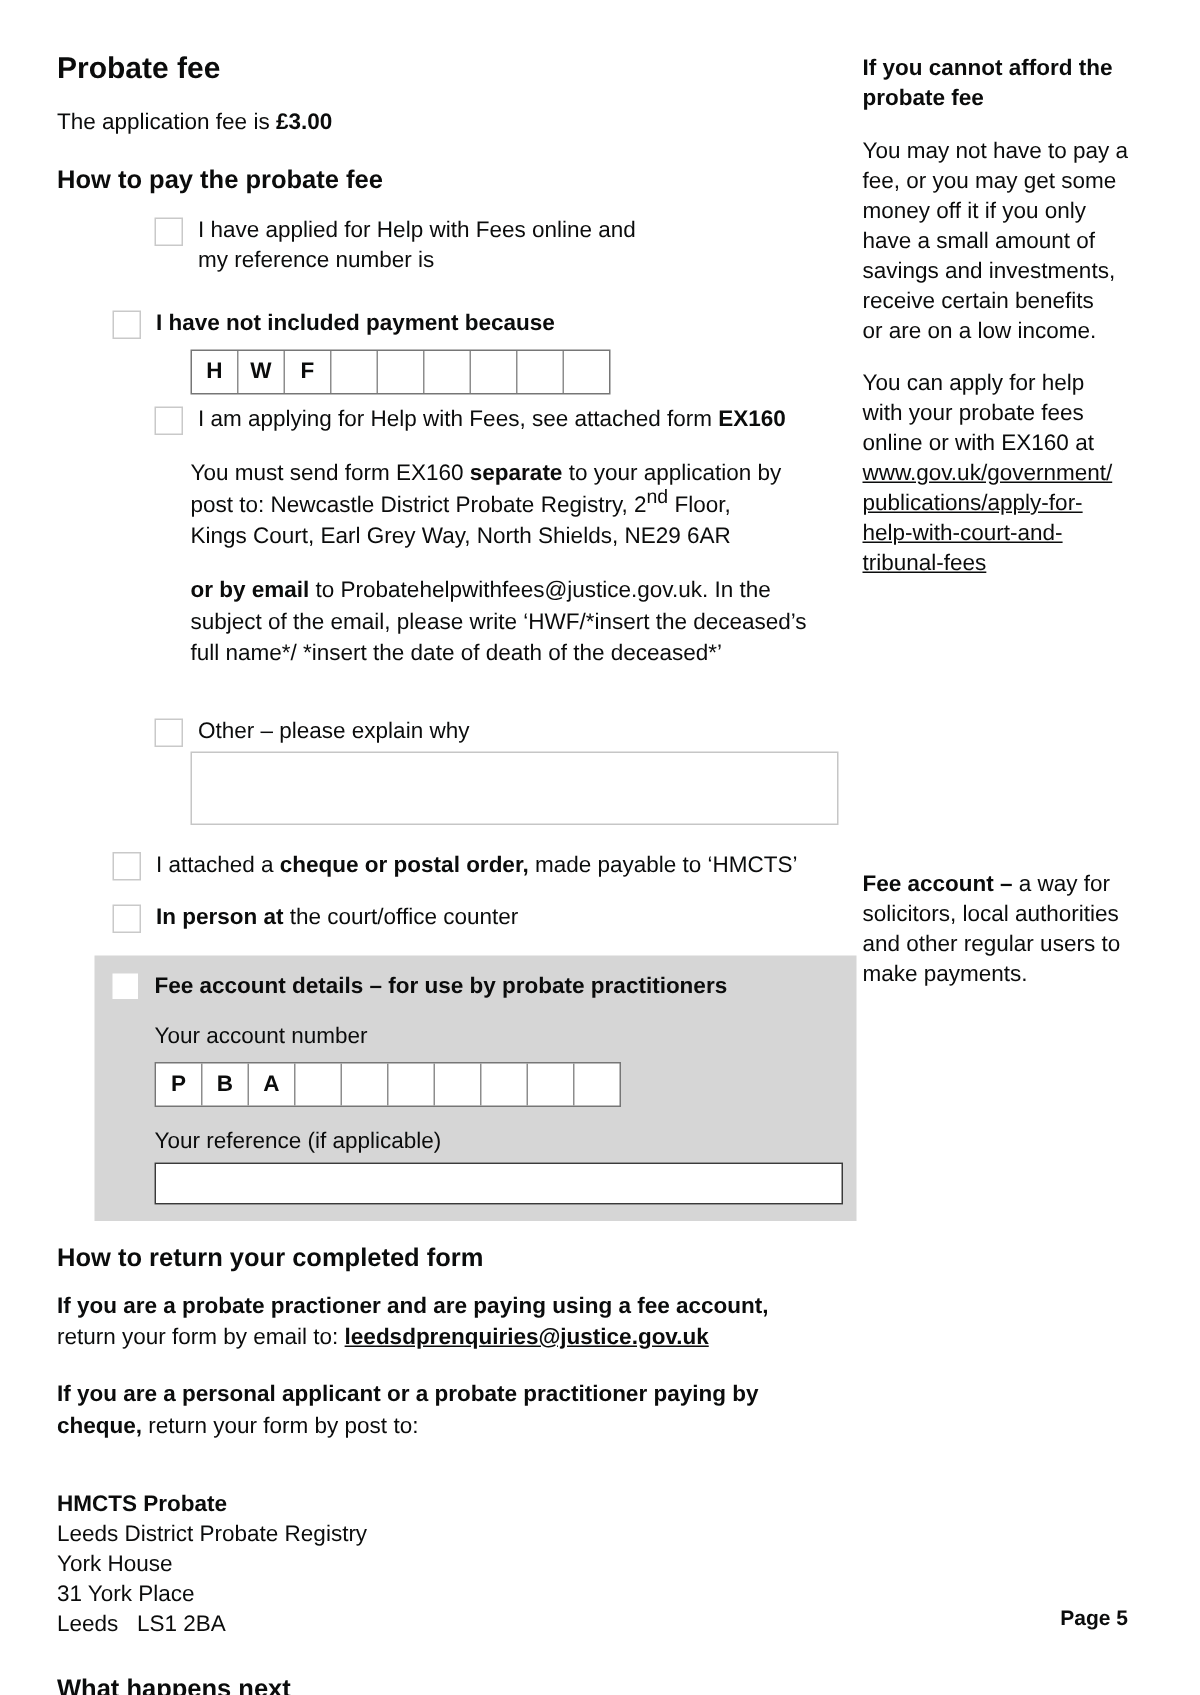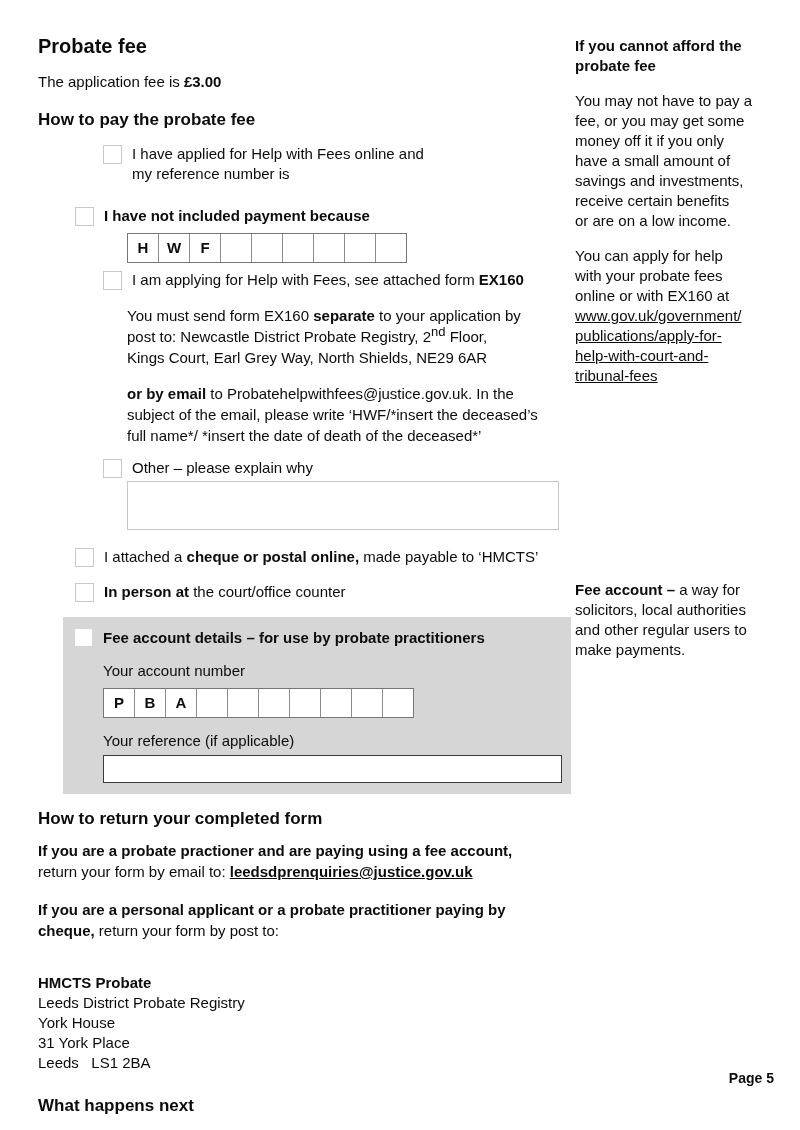--- a/index.html
+++ b/index.html
@@ -41,21 +41,21 @@
   .mt-p2{margin-top:17px;}
   .address{margin-top:12px;white-space:pre-line;}
   .addr-rest{white-space:pre-line;}
   .mt-next{margin-top:22px;}
   .sidebar{position:absolute;left:575px;top:0;width:195px;}
   .sb-afford{position:absolute;top:36px;left:0;width:195px;}
   .sb-heading{font-weight:700;white-space:pre-line;}
   .sb-para{margin-top:15px;white-space:pre-line;}
   .sb-link{display:block;color:#0b0c0c;}
   .sb-note{position:absolute;top:580px;left:0;width:195px;}
-  .pagenum{position:absolute;right:26px;top:1068px;font-weight:700;font-size:14px;}
+  .pagenum{position:absolute;right:48px;top:1068px;font-weight:700;font-size:14px;}
 </style>
 </head>
 <body>
 
 <div class="main">
 
   <div class="h1">Probate fee</div>
 
   <div class="fee-line"><span>The application fee is </span><span class="b">£3.00</span></div>
 
@@ -87,30 +87,30 @@
 
   <div class="row ind2 r2" style="margin-top:7px;">
     <div class="chk"></div>
     <div><span>I am applying for Help with Fees, see attached form </span><span class="b">EX160</span></div>
   </div>
 
   <div class="para"><span>You must send form EX160 </span><span class="b">separate</span><span> to your application by</span><br><span>post to: Newcastle District Probate Registry, 2</span><sup>nd</sup><span> Floor,</span><br><span>Kings Court, Earl Grey Way, North Shields, NE29 6AR</span></div>
 
   <div class="para"><span class="b">or by email</span><span> to Probatehelpwithfees@justice.gov.uk. In the</span><br><span>subject of the email, please write ‘HWF/*insert the deceased’s</span><br><span>full name*/ *insert the date of death of the deceased*’</span></div>
 
-  <div class="row ind2" style="margin-top:12px;">
+  <div class="row ind2" style="margin-top:32px;">
     <div class="chk"></div>
     <div><span>Other – please explain why</span></div>
   </div>
 
   <div class="otherbox"></div>
 
   <div class="row ind1 r-cheque">
     <div class="chk"></div>
-    <div><span>I attached a </span><span class="b">cheque or postal online,</span><span> made payable to ‘HMCTS’</span></div>
+    <div><span>I attached a </span><span class="b">cheque or postal order,</span><span> made payable to ‘HMCTS’</span></div>
   </div>
 
   <div class="row ind1 r-person">
     <div class="chk"></div>
     <div><span class="b">In person at</span><span> the court/office counter</span></div>
   </div>
 
   <div class="graypanel">
     <div class="row">
       <div class="chk-white"></div>

